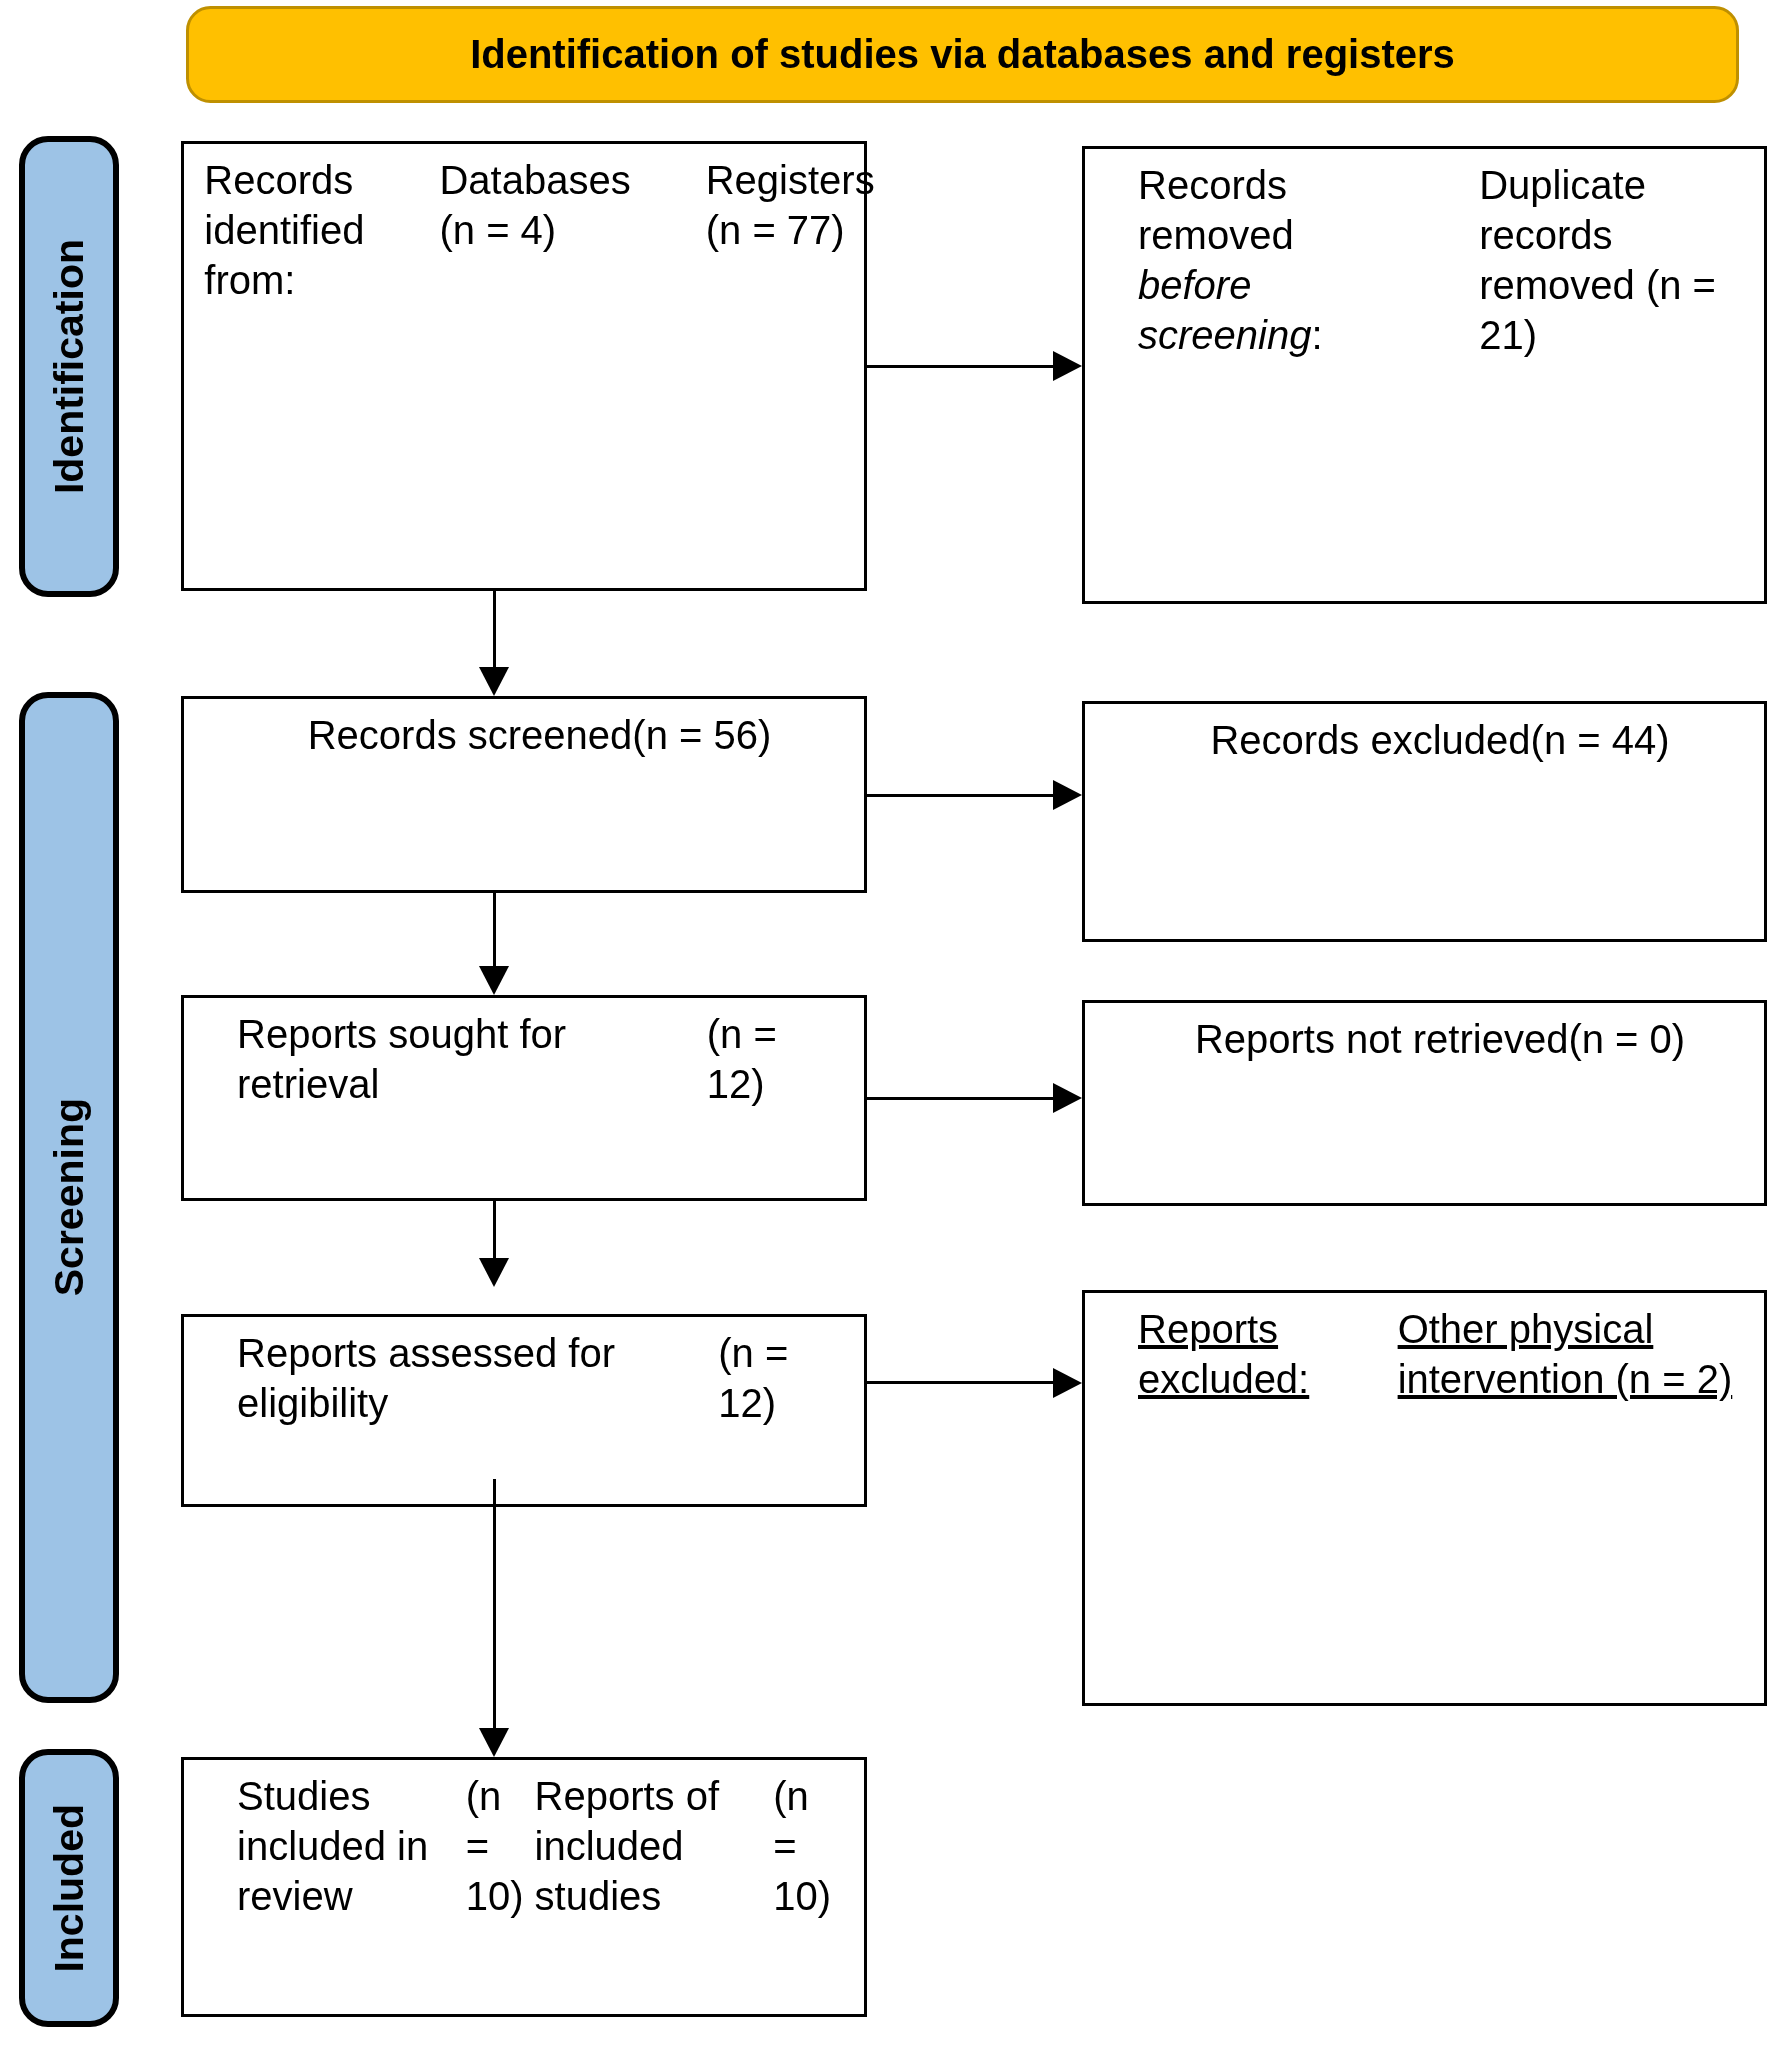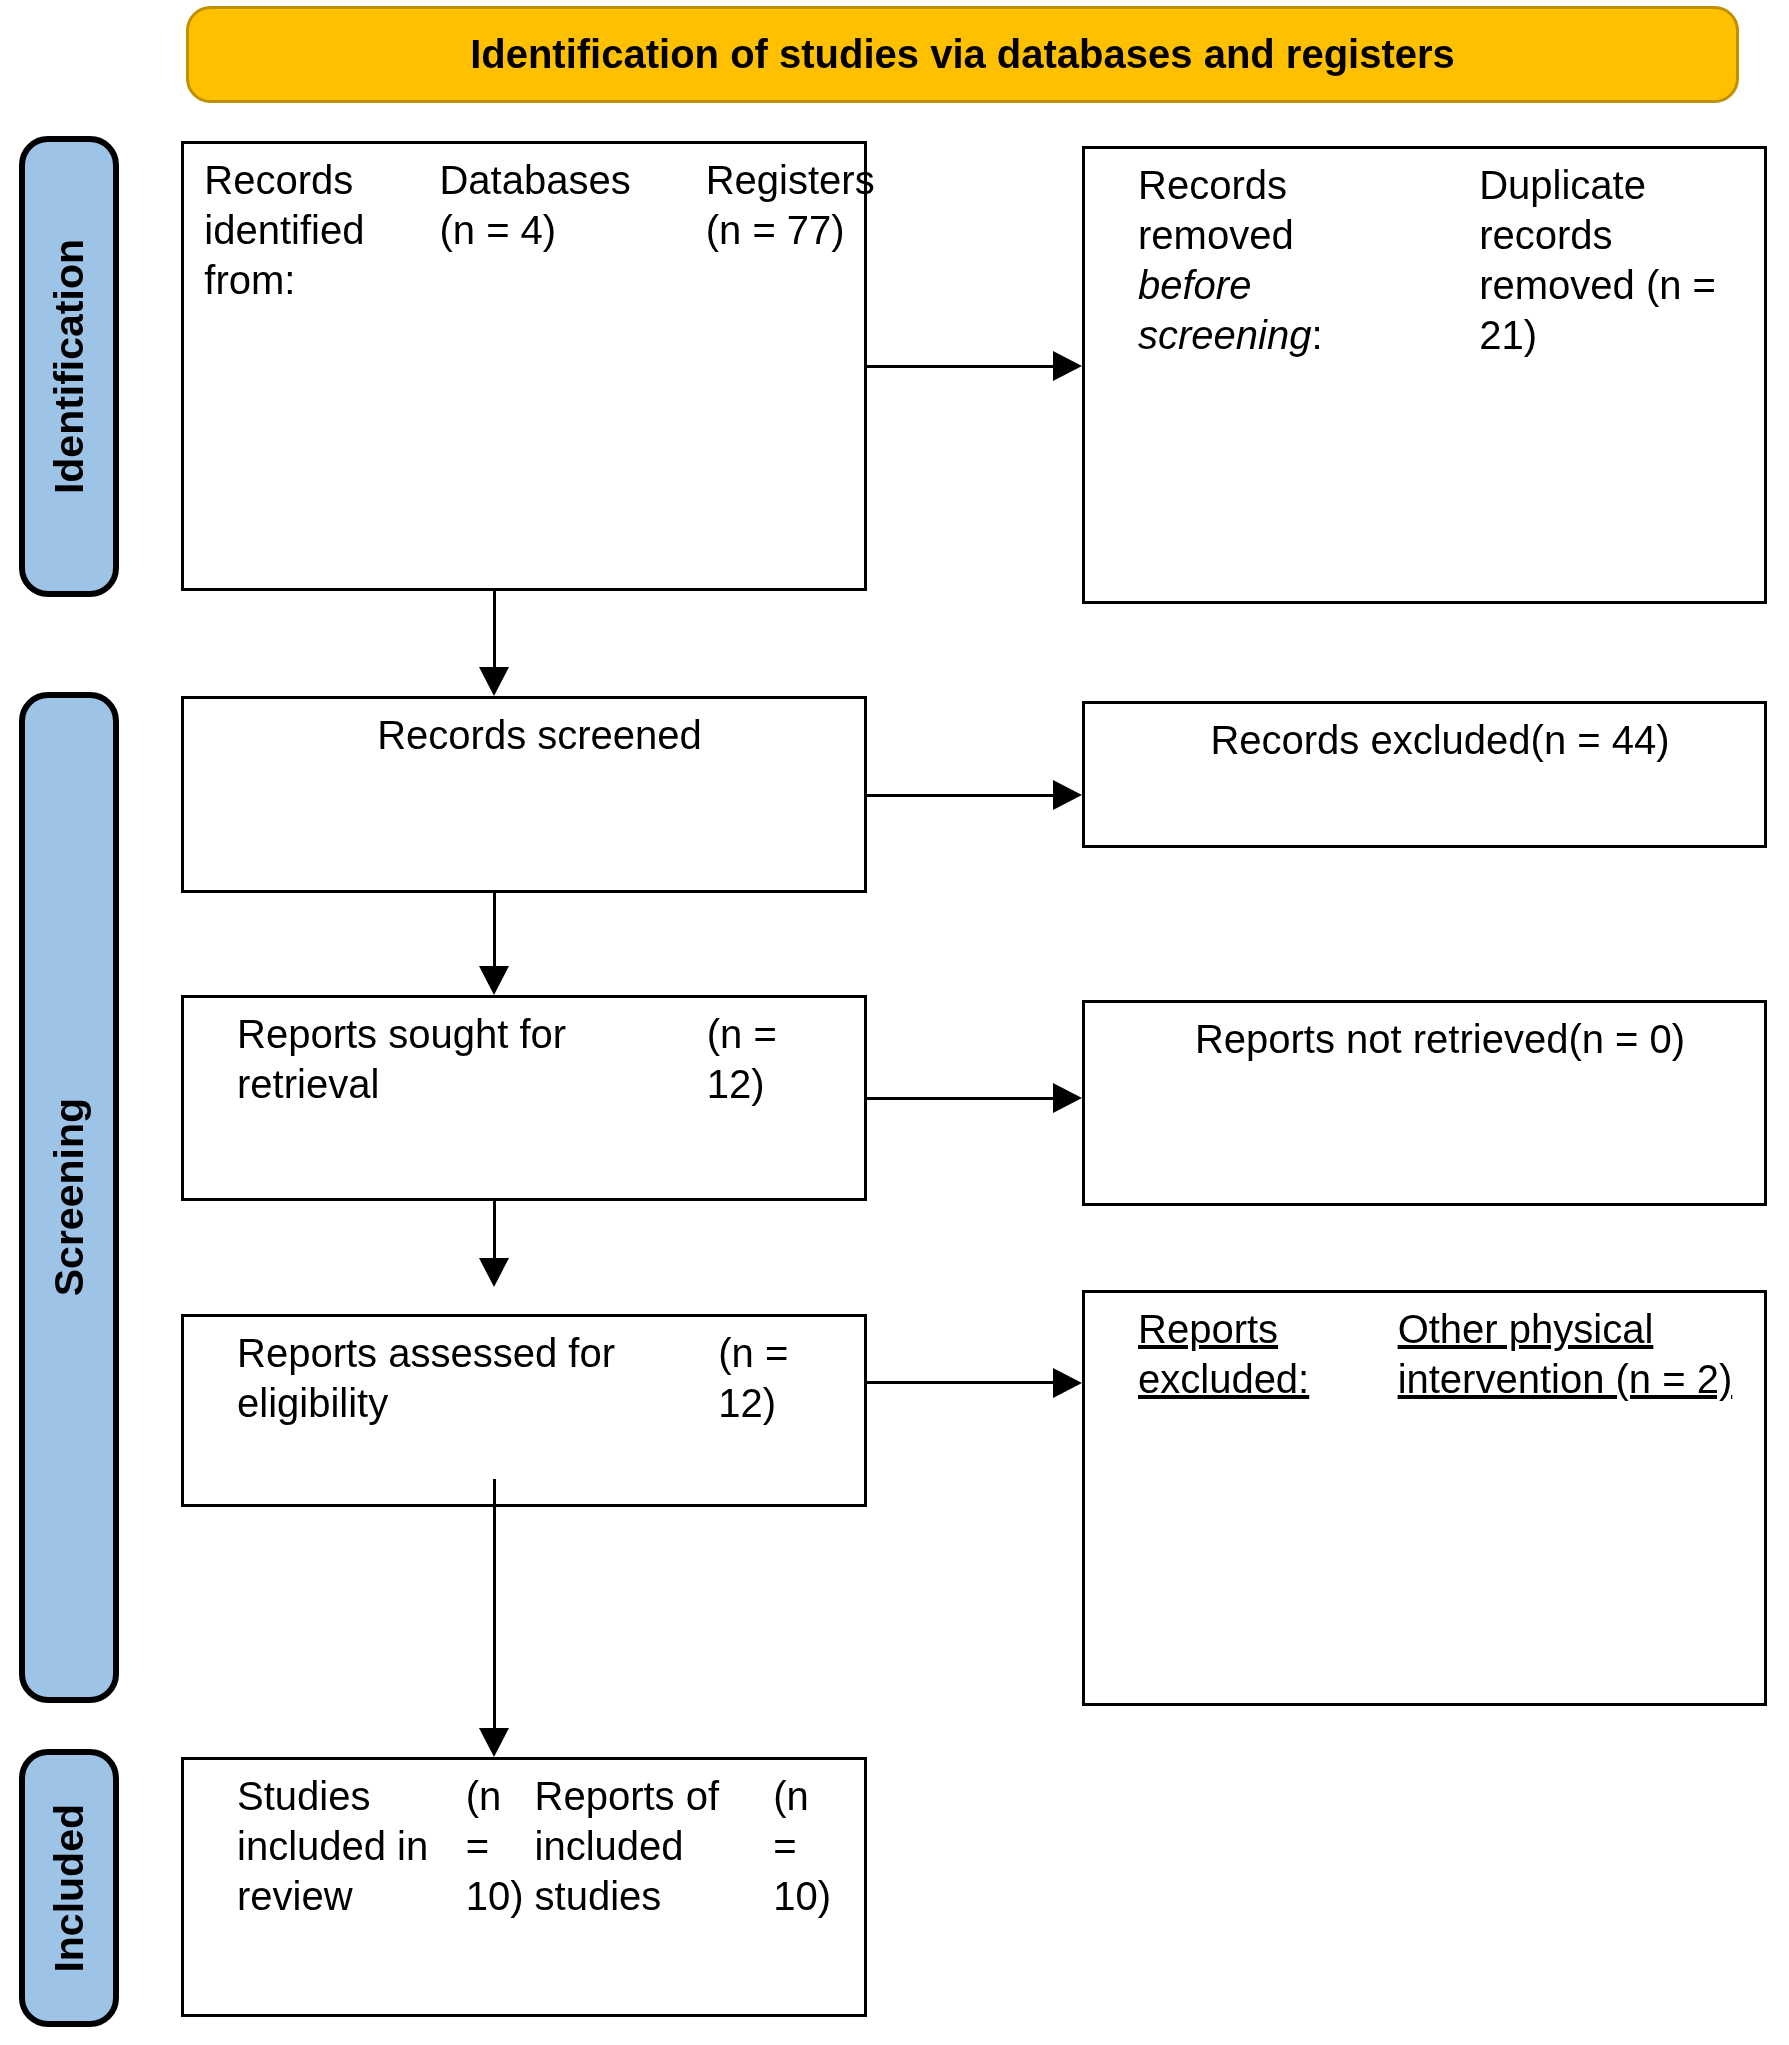--- a/index.html
+++ b/index.html
@@ -88,23 +88,24 @@
     <div class="indent">Registers (n = 77)</div>
   </div>
 
   <div class="box right" style="top:146px;height:458px;">
     <div><span>Records removed </span><span class="it">before screening</span><span>:</span></div>
     <div class="indent">Duplicate records removed (n = 21)</div>
   </div>
 
   <div class="box left" style="top:696px;height:197px;">
     <div>Records screened</div>
+    <div>(n = 56)</div>
   </div>
 
-  <div class="box right" style="top:701px;height:147px;">
+  <div class="box right" style="top:701px;height:241px;">
     <div>Records excluded</div>
     <div>(n = 44)</div>
   </div>
 
   <div class="box left" style="top:995px;height:206px;">
     <div>Reports sought for retrieval</div>
     <div>(n = 12)</div>
   </div>
 
   <div class="box right" style="top:1000px;height:206px;">

